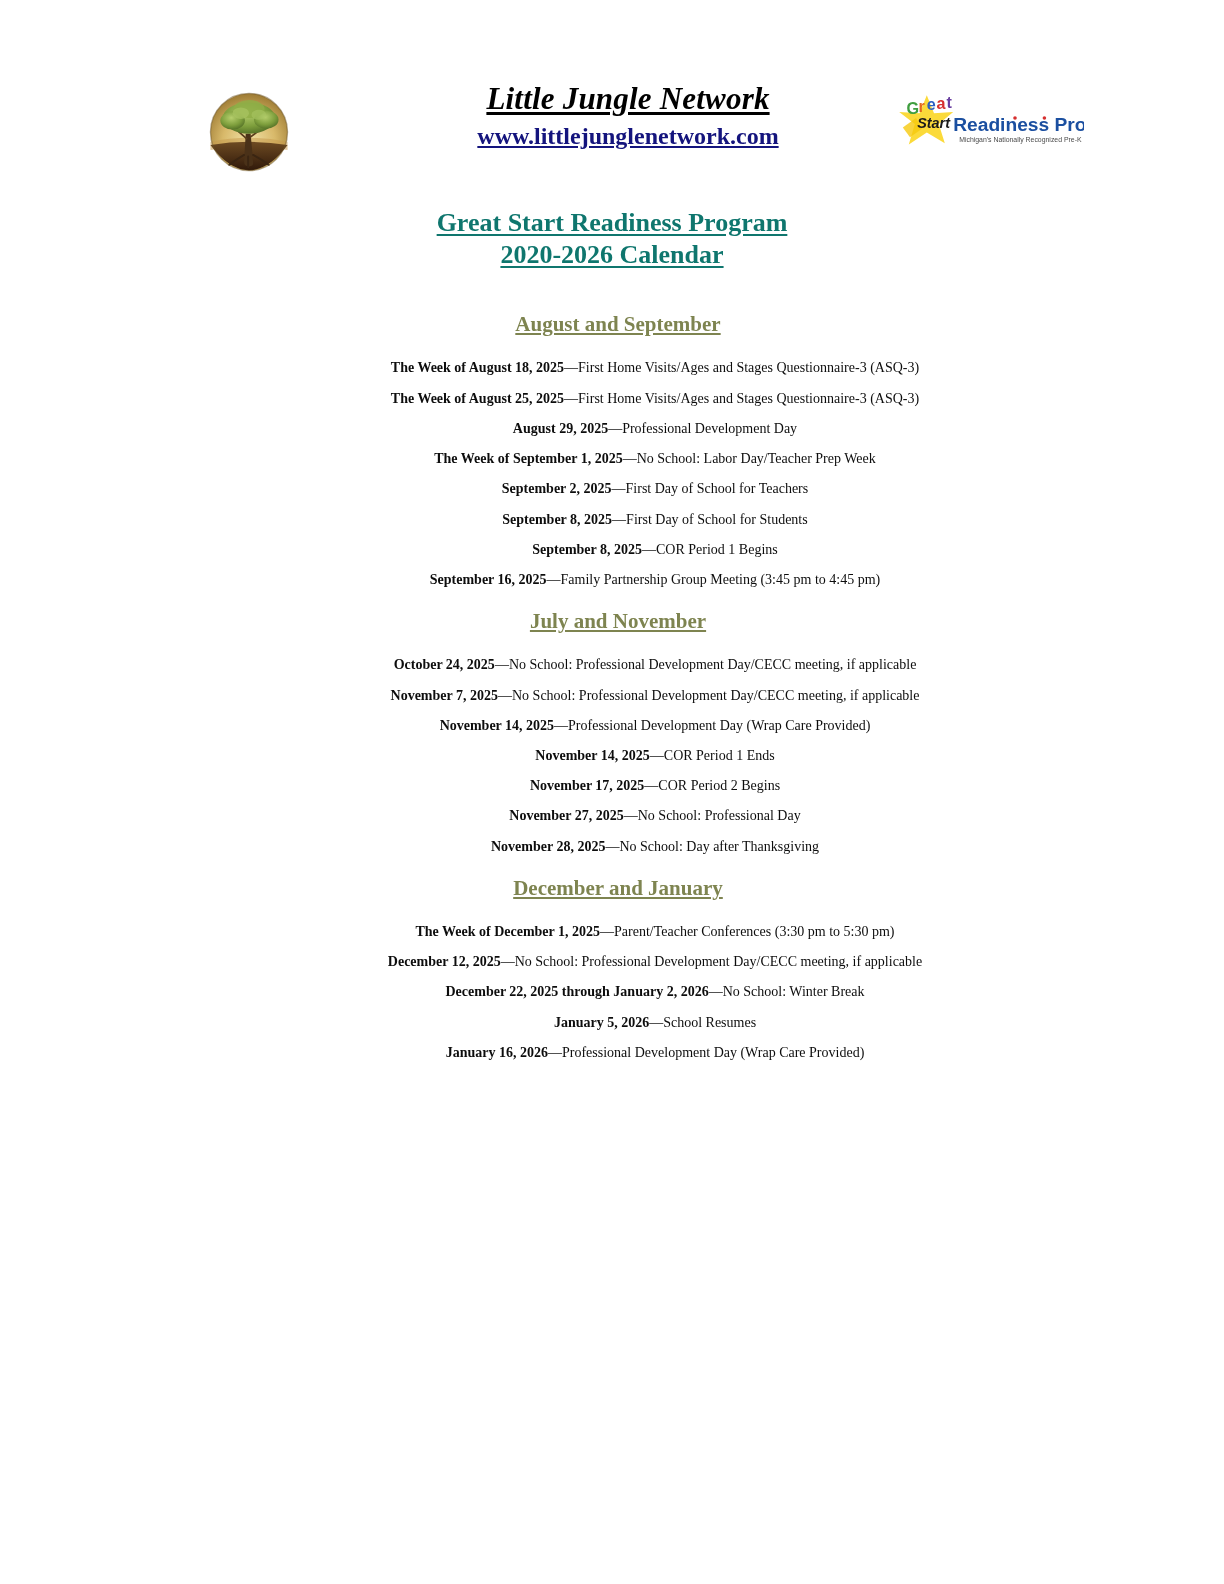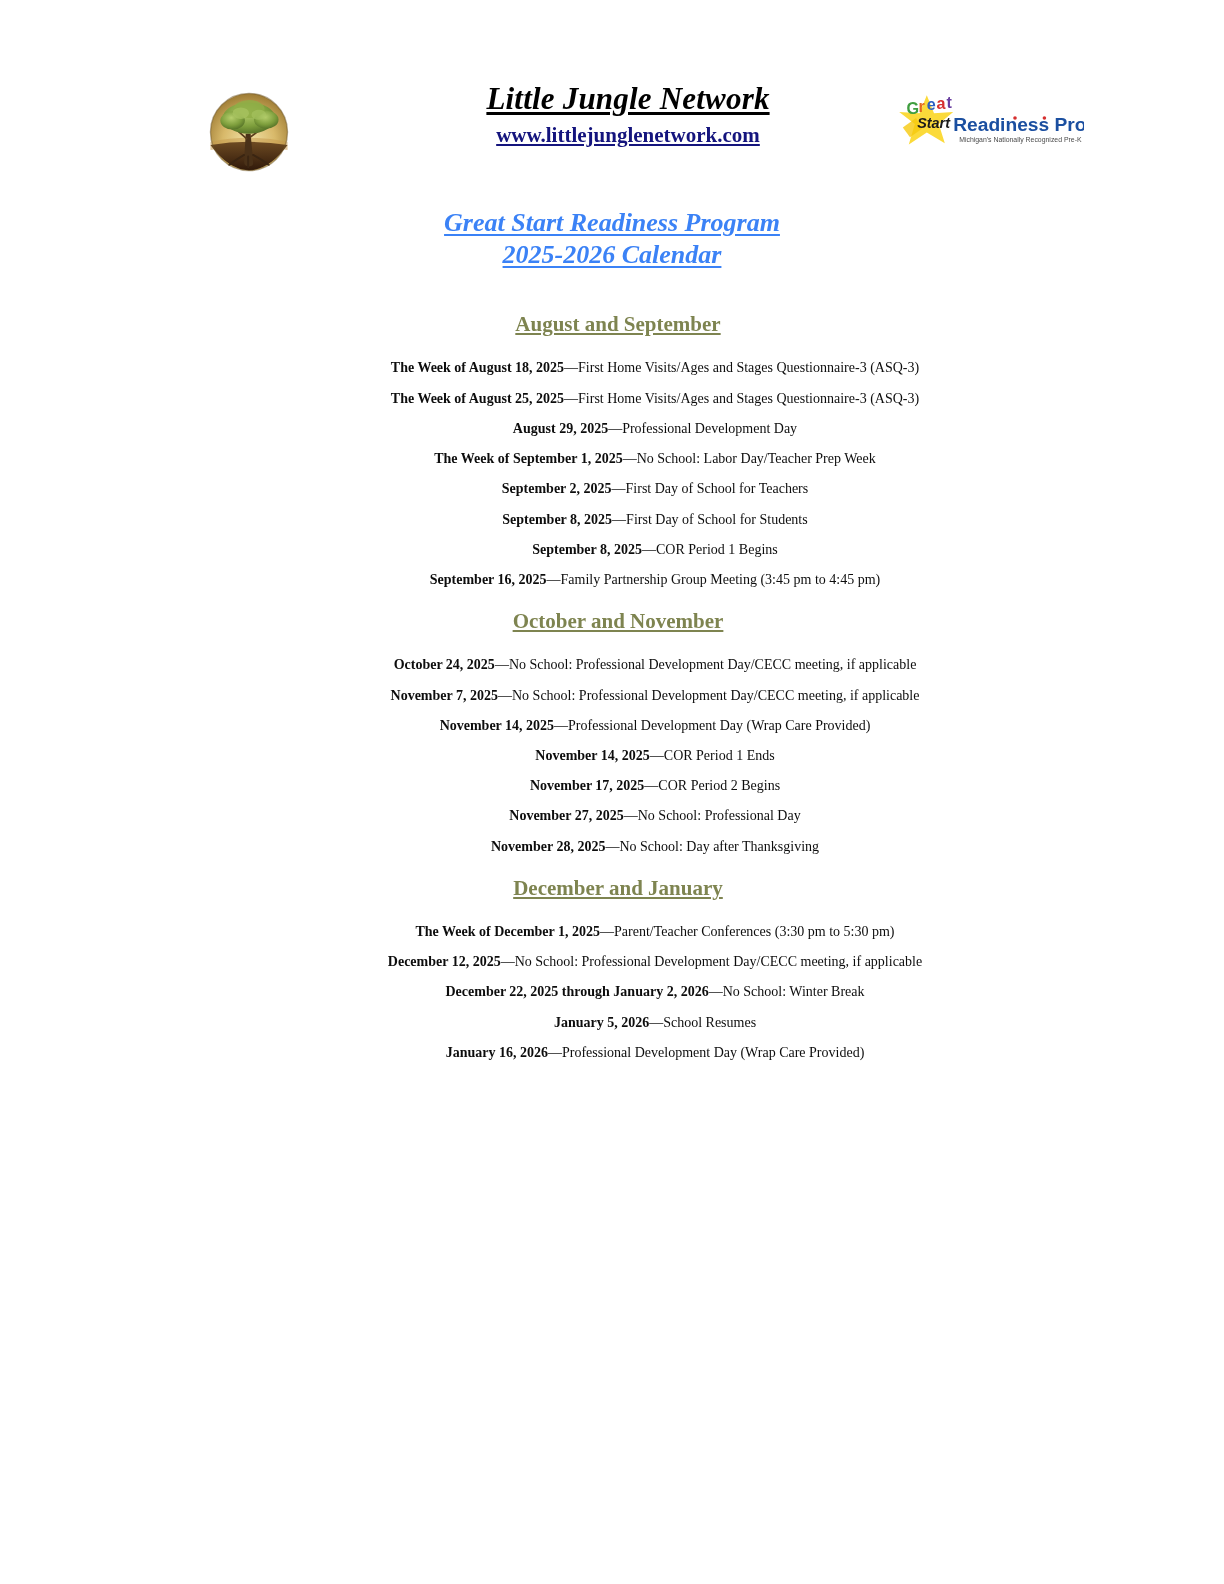--- a/index.html
+++ b/index.html
@@ -53,21 +53,21 @@
     letter-spacing: .2px;
     text-decoration: underline;
     text-underline-offset: 3px;
     color: #000;
     white-space: nowrap;
   }
   .brand-url {
     display: inline-block;
     margin-top: 6px;
     font-weight: bold;
-    font-size: 21px;
+    font-size: 24px;
     color: #14147d;
     text-decoration: underline;
     text-underline-offset: 2px;
     white-space: nowrap;
   }
 
   .gsrp-logo {
     position: absolute;
     left: 876px;
     top: 78px;
@@ -76,22 +76,21 @@
   }
   .gsrp-logo svg { display: block; width: 100%; height: 100%; }
 
   
   .doc-title {
     text-align: center;
     margin-top: 26px;
     font-weight: bold;
     font-size: 26px;
     line-height: 1.22;
-    color: #3b82f6;
-    font-style: italic;
+    color: #0f766e;
   }
   .doc-title span {
     display: block;
     text-decoration: underline;
     text-underline-offset: 3px;
   }
 
   
   .content {
     margin-top: 42px;
@@ -184,39 +183,39 @@
         <text x="102" y="62" font-family="Liberation Sans, sans-serif" font-weight="bold" font-size="32" fill="#1b4fa0">Readiness Program</text>
         <circle cx="205" cy="40" r="3" fill="#d62f2f"></circle>
         <circle cx="254" cy="40" r="3" fill="#d62f2f"></circle>
         <text x="112" y="80" font-family="Liberation Sans, sans-serif" font-size="11.5" fill="#4a4a4a">Michigan's Nationally Recognized Pre-K Program</text>
       </svg>
     </div>
   </div>
 
   <div class="doc-title">
     <span>Great Start Readiness Program</span>
-    <span>2025-2026 Calendar</span>
+    <span>2020-2026 Calendar</span>
   </div>
 
   <div class="content" id="content-root">
       <div class="section">
         <div class="section-heading-row"><div class="section-heading">August and September</div></div>
         <ul class="entries">
           <li class="entry"><span class="date">The Week of August 18, 2025</span><span class="dash">—</span><span class="desc">First Home Visits/Ages and Stages Questionnaire-3 (ASQ-3)</span></li>
           <li class="entry"><span class="date">The Week of August 25, 2025</span><span class="dash">—</span><span class="desc">First Home Visits/Ages and Stages Questionnaire-3 (ASQ-3)</span></li>
           <li class="entry"><span class="date">August 29, 2025</span><span class="dash">—</span><span class="desc">Professional Development Day</span></li>
           <li class="entry"><span class="date">The Week of September 1, 2025</span><span class="dash">—</span><span class="desc">No School: Labor Day/Teacher Prep Week</span></li>
           <li class="entry"><span class="date">September 2, 2025</span><span class="dash">—</span><span class="desc">First Day of School for Teachers</span></li>
           <li class="entry"><span class="date">September 8, 2025</span><span class="dash">—</span><span class="desc">First Day of School for Students</span></li>
           <li class="entry"><span class="date">September 8, 2025</span><span class="dash">—</span><span class="desc">COR Period 1 Begins</span></li>
           <li class="entry"><span class="date">September 16, 2025</span><span class="dash">—</span><span class="desc">Family Partnership Group Meeting (3:45 pm to 4:45 pm)</span></li>
         </ul>
       </div>
       <div class="section">
-        <div class="section-heading-row"><div class="section-heading">October and November</div></div>
+        <div class="section-heading-row"><div class="section-heading">July and November</div></div>
         <ul class="entries">
           <li class="entry"><span class="date">October 24, 2025</span><span class="dash">—</span><span class="desc">No School: Professional Development Day/CECC meeting, if applicable</span></li>
           <li class="entry"><span class="date">November 7, 2025</span><span class="dash">—</span><span class="desc">No School: Professional Development Day/CECC meeting, if applicable</span></li>
           <li class="entry"><span class="date">November 14, 2025</span><span class="dash">—</span><span class="desc">Professional Development Day (Wrap Care Provided)</span></li>
           <li class="entry"><span class="date">November 14, 2025</span><span class="dash">—</span><span class="desc">COR Period 1 Ends</span></li>
           <li class="entry"><span class="date">November 17, 2025</span><span class="dash">—</span><span class="desc">COR Period 2 Begins</span></li>
           <li class="entry"><span class="date">November 27, 2025</span><span class="dash">—</span><span class="desc">No School: Professional Day</span></li>
           <li class="entry"><span class="date">November 28, 2025</span><span class="dash">—</span><span class="desc">No School: Day after Thanksgiving</span></li>
         </ul>
       </div>

